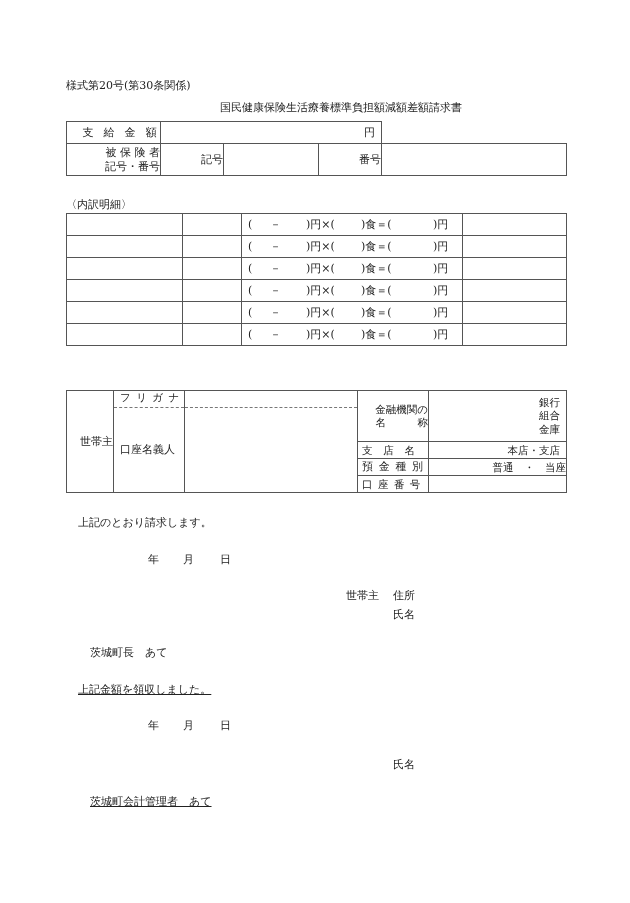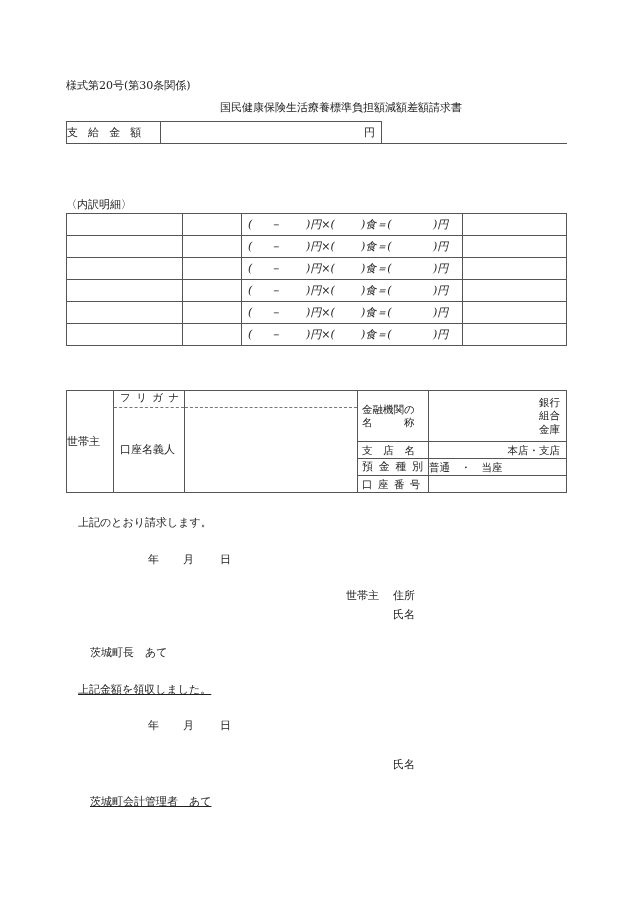--- a/index.html
+++ b/index.html
@@ -1,23 +1,23 @@
 <!DOCTYPE html>
 <html><head>
 <meta charset="utf-8">
 <style>
   html, body { margin:0; padding:0; background:#ffffff; }
   body { width:630px; height:903px; position:relative; overflow:hidden;
          font-family:"DejaVu Serif", "Liberation Serif", serif; color:#222; font-size:11px; }
   .abs { position:absolute; white-space:nowrap; }
   .t { position:absolute; border-collapse:collapse; table-layout:fixed; }
   .t td { border:1px solid #555; padding:0; font-size:11px; line-height:1.2; overflow:hidden; white-space:nowrap; }
-  .c { text-align:left; }
+  .c { text-align:right; }
   .r { text-align:right; padding-right:6px !important; }
-  .calc { padding-left:6px !important; font-size:10.5px;font-style:italic; }
+  .calc { padding-left:6px !important; font-size:10.5px; }
   .calc span { display:inline-block; }
   .noborder { border:none !important; }
 </style>
 </head>
 <body>
 
 <div class="abs" style="left:66px; top:78px;">様式第20号(第30条関係)</div>
 <div class="abs" style="left:182px; top:100px;padding-left:38px;">国民健康保険生活療養標準負担額減額差額請求書</div>
 
 <table class="t" style="left:66px; top:121px; width:500px;">
@@ -26,20 +26,30 @@
       <col style="width:63px">
       <col style="width:95px">
       <col style="width:63px">
       <col style="width:185px">
   </colgroup>
   <tbody>
       <tr style="height:22px">
     <td class="c" style="letter-spacing:0.3em;">支 給 金 額</td>
     <td colspan="3" class="r"><span>円</span></td>
     <td class="noborder" style="border-bottom:1px solid #555 !important;"></td>
+  </tr>
+  <tr style="height:32px">
+    <td class="c">
+      <div>被 保 険 者</div>
+      <div>記号・番号</div>
+    </td>
+    <td class="c">記号</td>
+    <td></td>
+    <td class="c">番号</td>
+    <td></td>
   </tr>
 </tbody>
   </table>
 
 <div class="abs" style="left:66px; top:197px;">〈内訳明細〉</div>
 
 <table class="t" style="left:66px; top:213px; width:500px;">
   <colgroup>
     <col style="width:116px">
       <col style="width:59px">
@@ -104,21 +114,21 @@
       <col style="width:71px">
       <col style="width:173px">
       <col style="width:71px">
       <col style="width:138px">
   </colgroup>
   <tbody>
       <tr style="height:17px">
     <td rowspan="5" class="c">世帯主</td>
     <td style="padding-left:6px; border-bottom:1px dashed #777; font-size:10.5px; letter-spacing:0.1em; vertical-align:top;margin-left:27px;">フ リ ガ ナ</td>
     <td style="border-bottom:1px dashed #777;"></td>
-    <td rowspan="2" style="padding-left:4px; font-size:10.5px;">
+    <td rowspan="2" style="padding-left:4px; font-size:10.5px;text-align:right;">
       <div>金融機関の</div>
       <div>名　　　称</div>
     </td>
     <td rowspan="2" class="r" style="line-height:1.3; font-size:10.5px;">
       <div>銀行</div>
       <div>組合</div>
       <div>金庫</div>
     </td>
   </tr>
   <tr style="height:34px">

